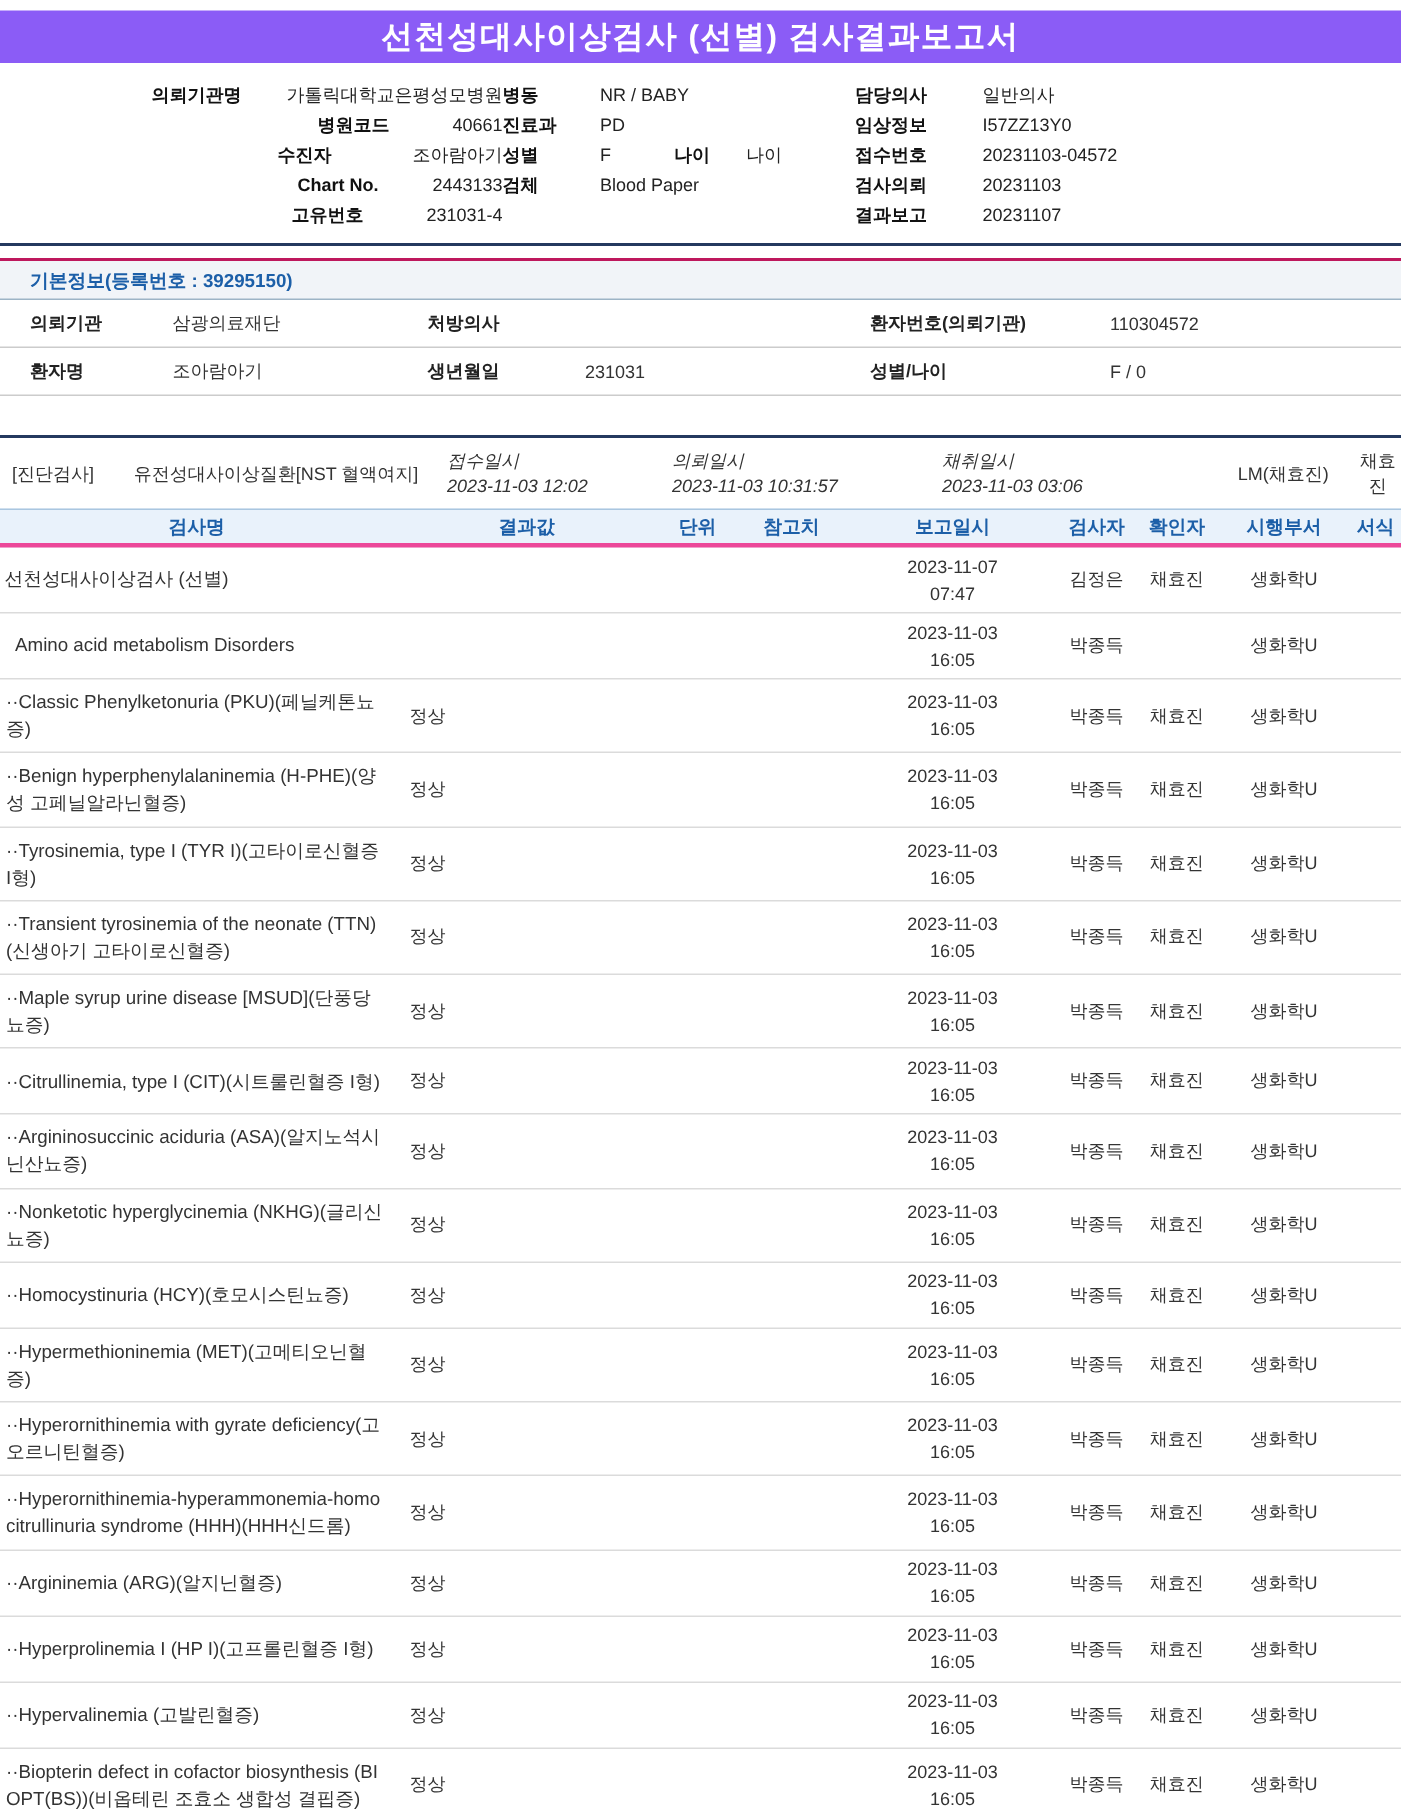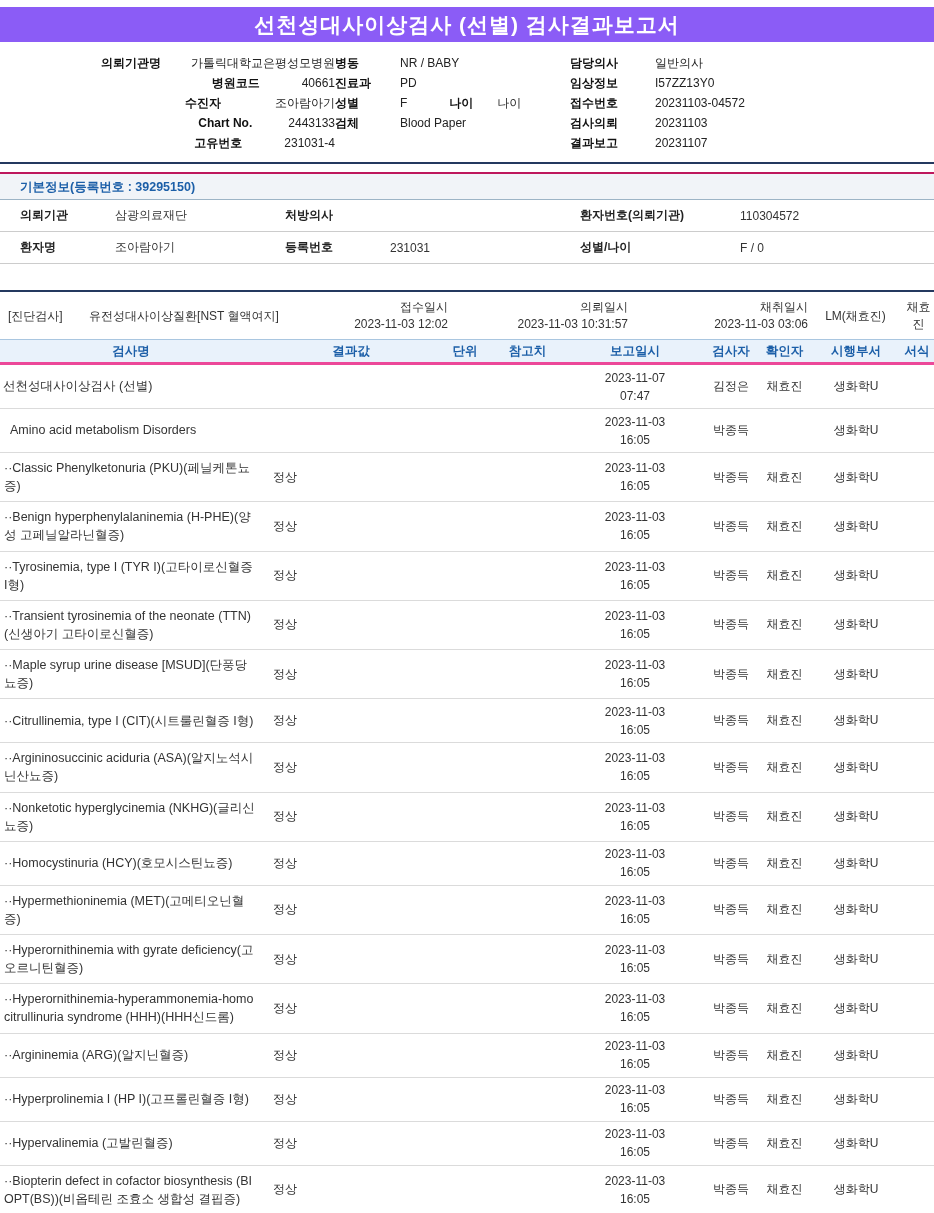--- a/index.html
+++ b/index.html
@@ -46,21 +46,21 @@
   }
   .blabel { font-weight:bold; color:#222; }
   .blabel.c0 { padding-left:20px; }
   .bvalue { color:#333; }
 
   
   .order-wrap { margin-top:26px; border-top:2px solid #24395F; }
   .order-row { display:flex; align-items:center; padding:7px 0 6px 0; color:#333; }
   .otag { width:70px; padding-left:8px; }
   .ogroup { width:228px; text-align:center; word-break:break-all; line-height:17px; }
-  .odt { text-align:right; line-height:17px; }
+  .odt { text-align:left; line-height:17px;font-style:italic; }
   .odt.w0 { width:150px; }
   .odt.w1 { width:180px; }
   .odt.w2 { width:180px; }
   .ocol { width:95px; text-align:center; }
   .oconf { flex:1; text-align:center; }
 
   
   .rgrid { display:grid; grid-template-columns:262px 178px 50px 75px 140px 52px 55px 88px 34px; }
   .rheader {
     background:#E9F2FB; border-top:1px solid #A9C6E0; border-bottom:3px solid #ec4899;
@@ -168,21 +168,21 @@
         <div class="blabel c0">의뢰기관</div>
         <div class="bvalue c1">삼광의료재단</div>
         <div class="blabel c2">처방의사</div>
         <div class="bvalue c3"></div>
         <div class="blabel c4">환자번호(의뢰기관)</div>
         <div class="bvalue c5">110304572</div>
       </div>
       <div class="brow">
         <div class="blabel c0">환자명</div>
         <div class="bvalue c1">조아람아기</div>
-        <div class="blabel c2">등록번호</div>
+        <div class="blabel c2">생년월일</div>
         <div class="bvalue c3">231031</div>
         <div class="blabel c4">성별/나이</div>
         <div class="bvalue c5">F / 0</div>
       </div>
     </div>
 
   <div class="order-wrap">
     <div class="order-row">
       <div class="otag">[진단검사]</div>
       <div class="ogroup">유전성대사이상질환[NST 혈액여지]</div>

